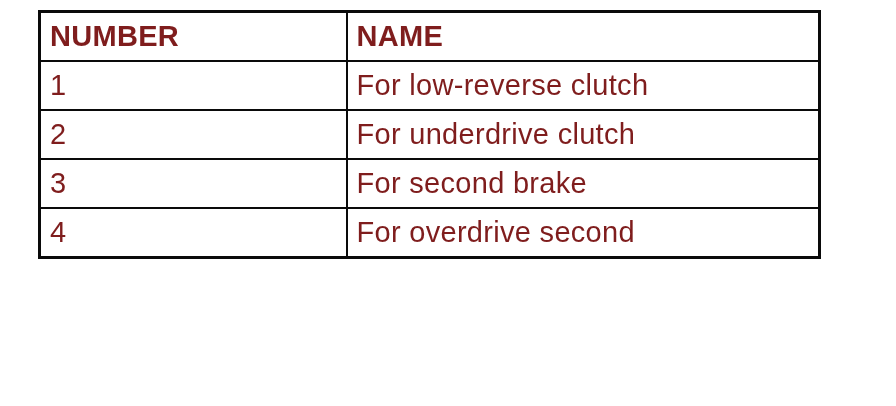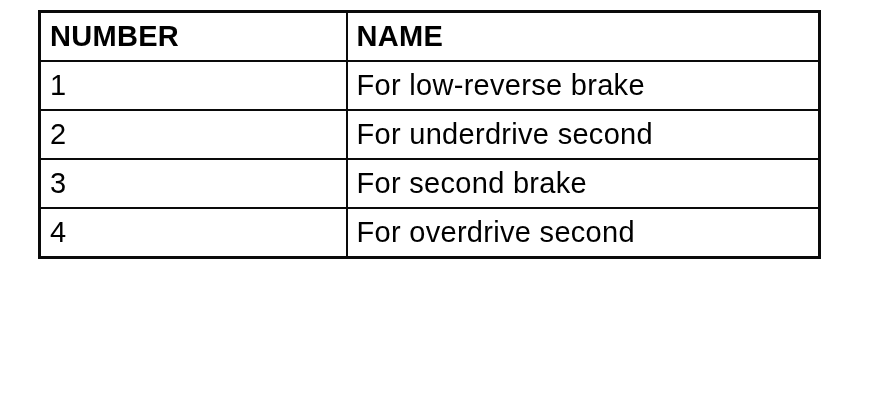--- a/index.html
+++ b/index.html
@@ -27,21 +27,21 @@
   .doc-table col.col-number { width: 307px; }
   .doc-table col.col-name   { width: 473px; }
   .doc-table th,
   .doc-table td {
     border: 2px solid #0a0a0a;
     padding: 0 6px 0 9px;
     text-align: left;
     vertical-align: middle;
     font-size: 29px;
     line-height: 1;
-    color: #000000;
+    color: #7f1d1d;
     height: 47px;
     letter-spacing: 0.3px;
     white-space: nowrap;
     overflow: hidden;
   }
   .doc-table th {
     font-weight: bold;
   }
 </style>
 </head>
@@ -54,25 +54,25 @@
   </colgroup>
   <thead>
     <tr>
       <th>NUMBER</th>
       <th>NAME</th>
     </tr>
   </thead>
   <tbody>
     <tr>
       <td>1</td>
-      <td>For low-reverse brake</td>
+      <td>For low-reverse clutch</td>
     </tr>
     <tr>
       <td>2</td>
-      <td>For underdrive second</td>
+      <td>For underdrive clutch</td>
     </tr>
     <tr>
       <td>3</td>
       <td>For second brake</td>
     </tr>
     <tr>
       <td>4</td>
       <td>For overdrive second</td>
     </tr>
   </tbody>

